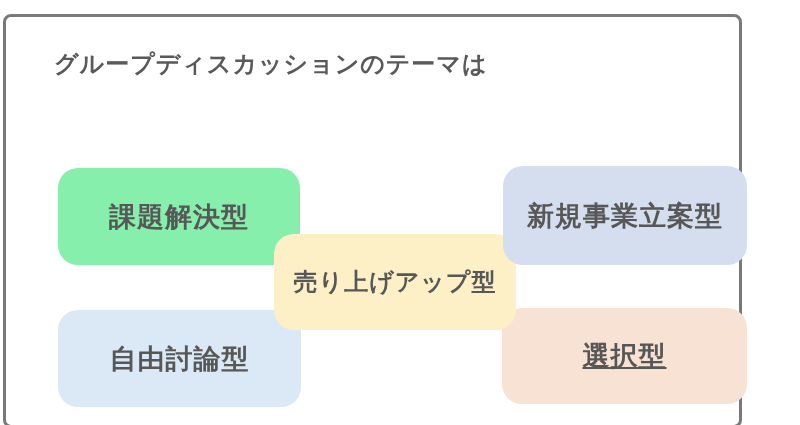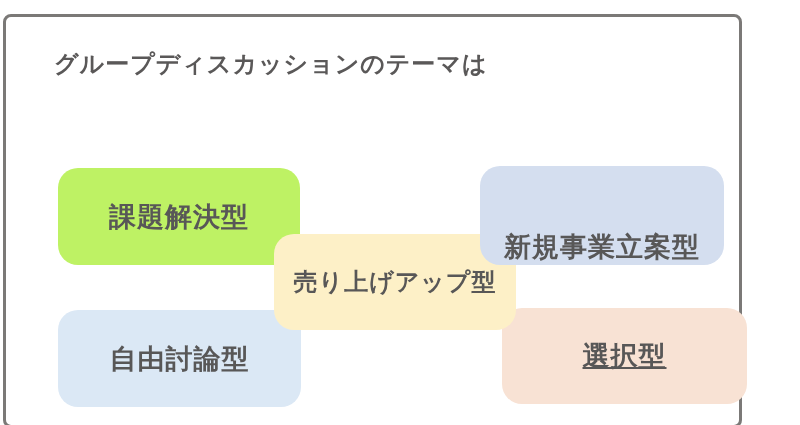--- a/index.html
+++ b/index.html
@@ -39,37 +39,37 @@
     justify-content: center;
     border-radius: 20px;
     font-weight: bold;
     color: #585757;
     letter-spacing: 1px;
     white-space: nowrap;
   }
   .theme-box .label { font-size: 27px; }
 
   .box-problem-solving { left: 52px;  top: 151px; width: 242px; height: 97px; z-index: 1; }
-  .box-new-business    { left: 474px; top: 149px; width: 244px; height: 99px; z-index: 3; align-items: flex-end; }
+  .box-new-business    { left: 497px; top: 149px; width: 244px; height: 99px; z-index: 3; }
   .box-sales-up        { left: 268px; top: 217px; width: 242px; height: 96px; z-index: 2; }
   .box-free-discussion { left: 52px;  top: 293px; width: 243px; height: 97px; z-index: 1; }
   .box-selection       { left: 496px; top: 291px; width: 245px; height: 96px; z-index: 1; }
   .box-sales-up .label { font-size: 24px; }
 </style>
 </head>
 <body>
 
 <div class="stage">
   <div class="card">
 
     <div class="title">
       <div>グループディスカッションのテーマは</div>
     </div>
 
-    <div class="theme-box box-problem-solving" style="background: #bef264;">
+    <div class="theme-box box-problem-solving" style="background: #86efac;">
       <span class="label">課題解決型</span>
     </div>
 
     <div class="theme-box box-new-business" style="background: rgb(212, 222, 239);">
       <span class="label">新規事業立案型</span>
     </div>
 
     <div class="theme-box box-free-discussion" style="background: rgb(219, 232, 245);">
       <span class="label">自由討論型</span>
     </div>

